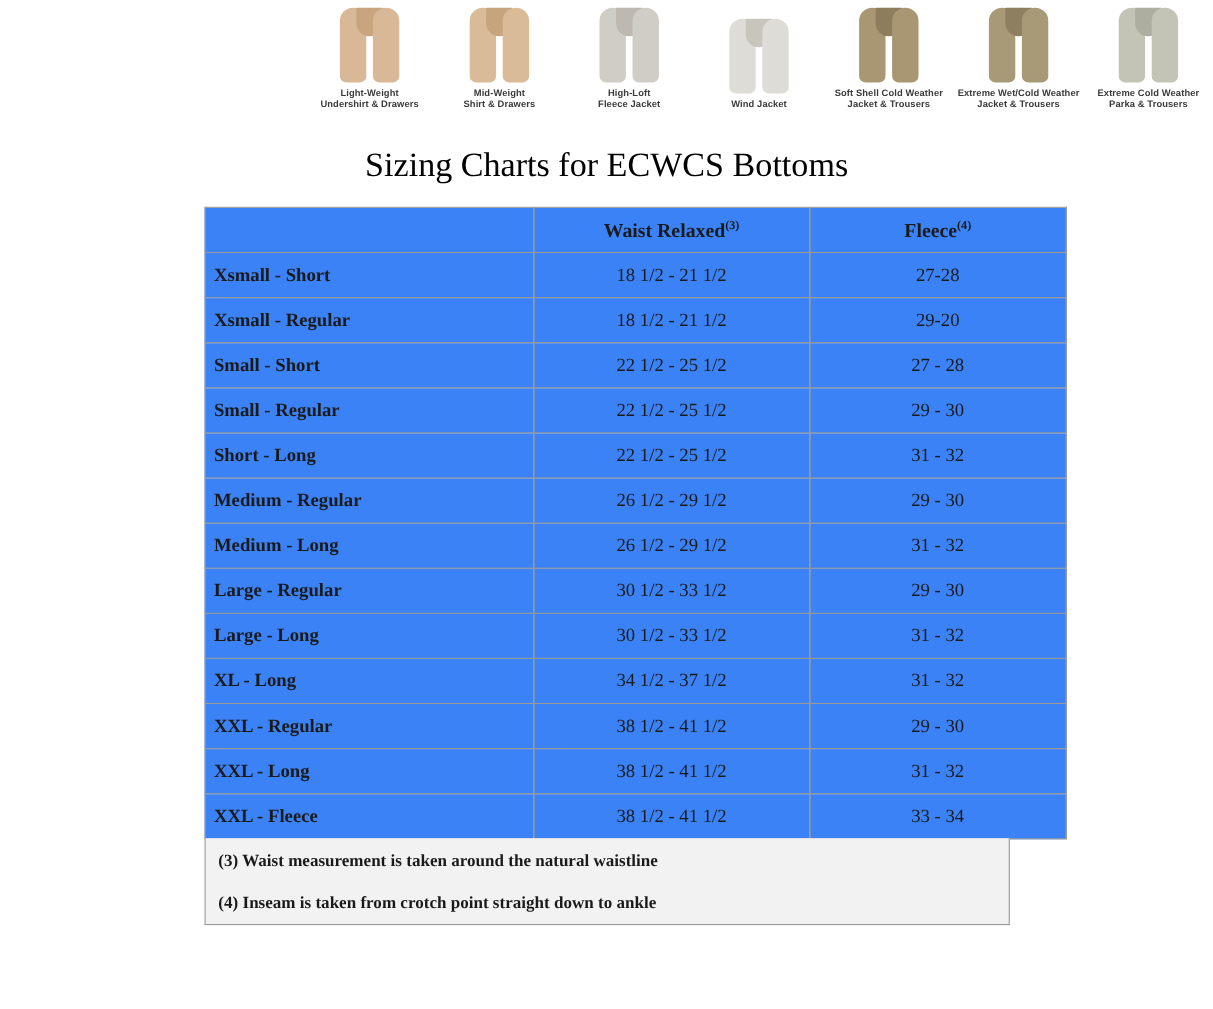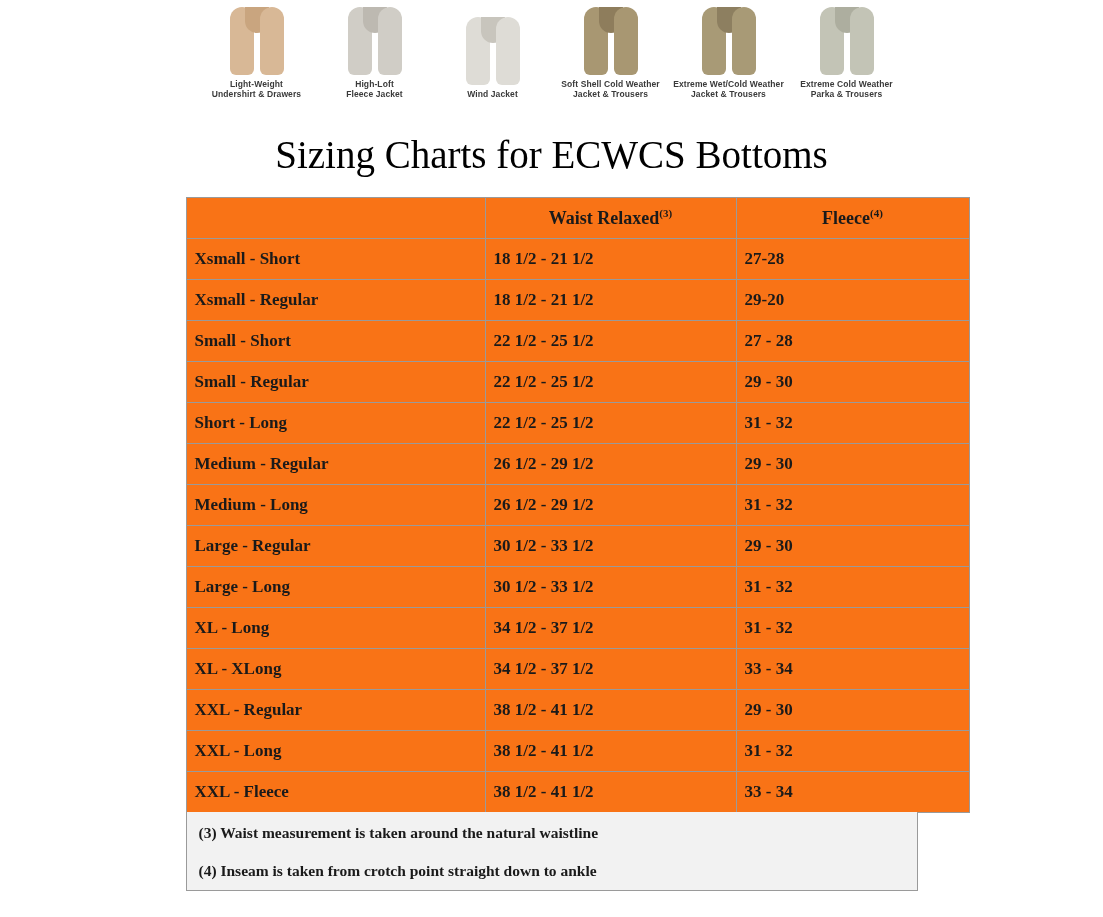--- a/index.html
+++ b/index.html
@@ -12,21 +12,21 @@
     height: 917px;
     font-family: "Liberation Serif", serif;
     color: #1a1a1a;
     overflow: hidden;
     position: relative;
   }
 
   
   .layer-strip {
     display: flex;
-    justify-content: center;
+    justify-content: flex-end;
     align-items: flex-end;
     gap: 0px;
     padding: 13px 0 4px 0;
     height: 104px;
     box-sizing: border-box;
   }
   .layer-item {
     width: 118px;
     display: flex;
     flex-direction: column;
@@ -74,21 +74,21 @@
     font-weight: bold;
     line-height: 1.25;
     text-align: center;
     color: #3a3a3a;
     letter-spacing: 0.1px;
   }
 
   
   .page-title {
     text-align: center;
-    font-size: 39px;
+    font-size: 31px;
     font-weight: normal;
     font-family: "Liberation Serif", serif;
     margin: 28px 0 20px 0;
     color: #000;
   }
 
   
   .table-wrap {
     width: 732px;
     margin: 0 auto;
@@ -96,39 +96,39 @@
   table.size-table {
     border-collapse: collapse;
     width: 100%;
     table-layout: fixed;
   }
   table.size-table th,
   table.size-table td {
     border: 1px solid #9a9a9a;
     height: 40px;
     font-size: 17px;
-    background: #f97316;
+    background: #3b82f6;
     padding: 0 8px;
   }
   table.size-table th {
     text-align: center;
     font-weight: bold;
     font-size: 18px;
   }
   th.col-blank { width: 282px; background: #f2f2f2; }
   th.col-waist { width: 234px; }
   th.col-inseam { width: 216px; }
 
   td.row-label {
     text-align: left;
     font-weight: bold;
     padding-left: 10px;
   }
   td.val {
-    font-weight: bold;
+    text-align: center;
   }
   sup { font-size: 11px; }
 
   .footnotes {
     width: 732px;
     margin: 8px auto 0 auto;
     border-left: 1px solid #9a9a9a;
     border-right: 1px solid #9a9a9a;
     border-bottom: 1px solid #9a9a9a;
     box-sizing: border-box;
@@ -151,20 +151,31 @@
       <div class="layer-figure" data-name="layer-light-weight-image">
         <div class="legs" data-name="garment-silhouette-icon" style="--c: #d8b896;">
           <div class="crotch" data-name="garment-crotch-shape"></div>
         </div>
       </div>
       <div class="layer-caption" data-name="layer-light-weight-caption">
         <div data-name="caption-line-1">Light-Weight</div>
         <div data-name="caption-line-2">Undershirt &amp; Drawers</div>
       </div>
     </div>
+    <div class="layer-item" data-name="layer-mid-weight">
+      <div class="layer-figure" data-name="layer-mid-weight-image">
+        <div class="legs" data-name="garment-silhouette-icon" style="--c: #d9bb98;">
+          <div class="crotch" data-name="garment-crotch-shape"></div>
+        </div>
+      </div>
+      <div class="layer-caption" data-name="layer-mid-weight-caption">
+        <div data-name="caption-line-1">Mid-Weight</div>
+        <div data-name="caption-line-2">Shirt &amp; Drawers</div>
+      </div>
+    </div>
     <div class="layer-item" data-name="layer-high-loft-fleece">
       <div class="layer-figure" data-name="layer-high-loft-fleece-image">
         <div class="legs" data-name="garment-silhouette-icon" style="--c: #d0cdc6;">
           <div class="crotch" data-name="garment-crotch-shape"></div>
         </div>
       </div>
       <div class="layer-caption" data-name="layer-high-loft-fleece-caption">
         <div data-name="caption-line-1">High-Loft</div>
         <div data-name="caption-line-2">Fleece Jacket</div>
       </div>
@@ -271,25 +282,20 @@
           <td class="row-label" data-name="cell-size-label">Large - Long</td>
           <td class="val" data-name="cell-waist-relaxed">30 1/2 - 33 1/2</td>
           <td class="val" data-name="cell-inseam">31 - 32</td>
         </tr>
         <tr data-name="table-row">
           <td class="row-label" data-name="cell-size-label">XL - Long</td>
           <td class="val" data-name="cell-waist-relaxed">34 1/2 - 37 1/2</td>
           <td class="val" data-name="cell-inseam">31 - 32</td>
         </tr>
         <tr data-name="table-row">
-          <td class="row-label" data-name="cell-size-label">XL - XLong</td>
-          <td class="val" data-name="cell-waist-relaxed">34 1/2 - 37 1/2</td>
-          <td class="val" data-name="cell-inseam">33 - 34</td>
-        </tr>
-        <tr data-name="table-row">
           <td class="row-label" data-name="cell-size-label">XXL - Regular</td>
           <td class="val" data-name="cell-waist-relaxed">38 1/2 - 41 1/2</td>
           <td class="val" data-name="cell-inseam">29 - 30</td>
         </tr>
         <tr data-name="table-row">
           <td class="row-label" data-name="cell-size-label">XXL - Long</td>
           <td class="val" data-name="cell-waist-relaxed">38 1/2 - 41 1/2</td>
           <td class="val" data-name="cell-inseam">31 - 32</td>
         </tr>
         <tr data-name="table-row">

